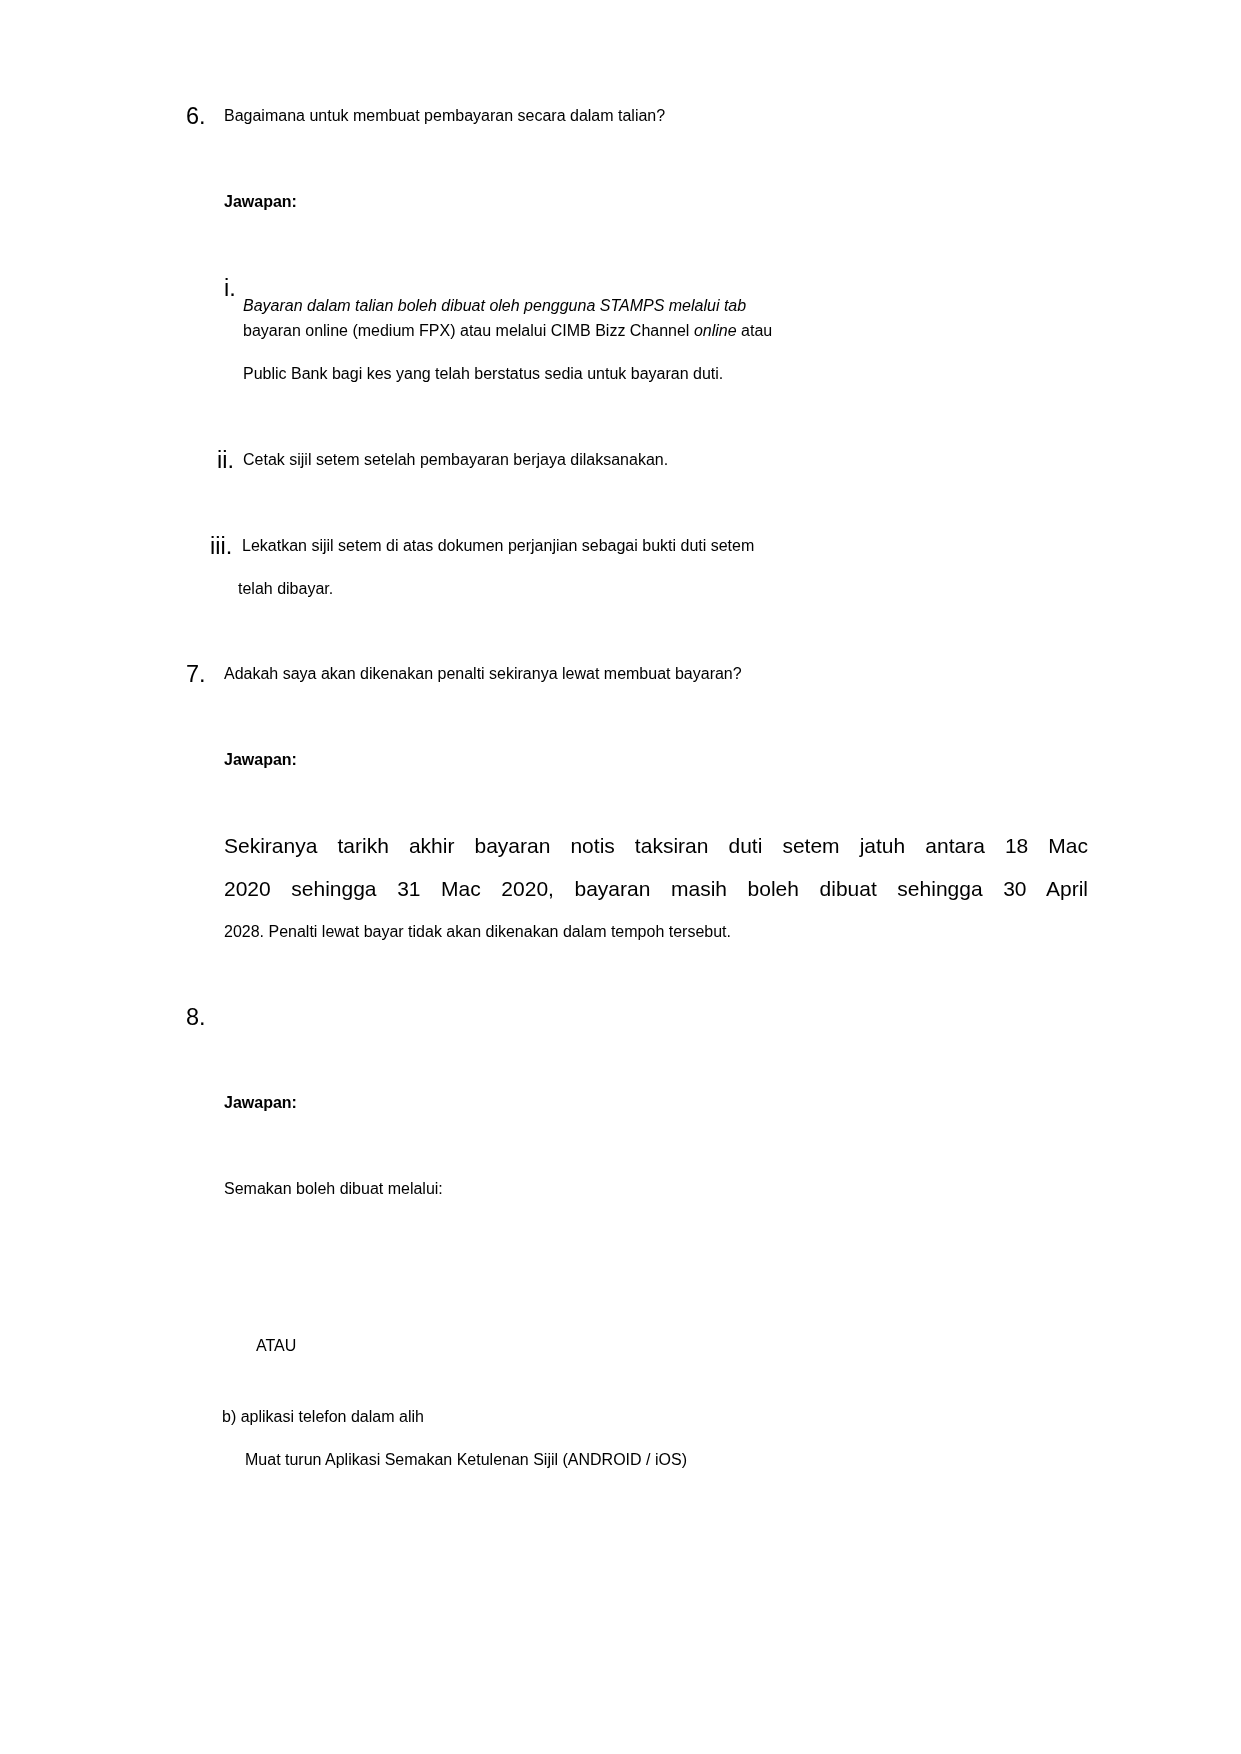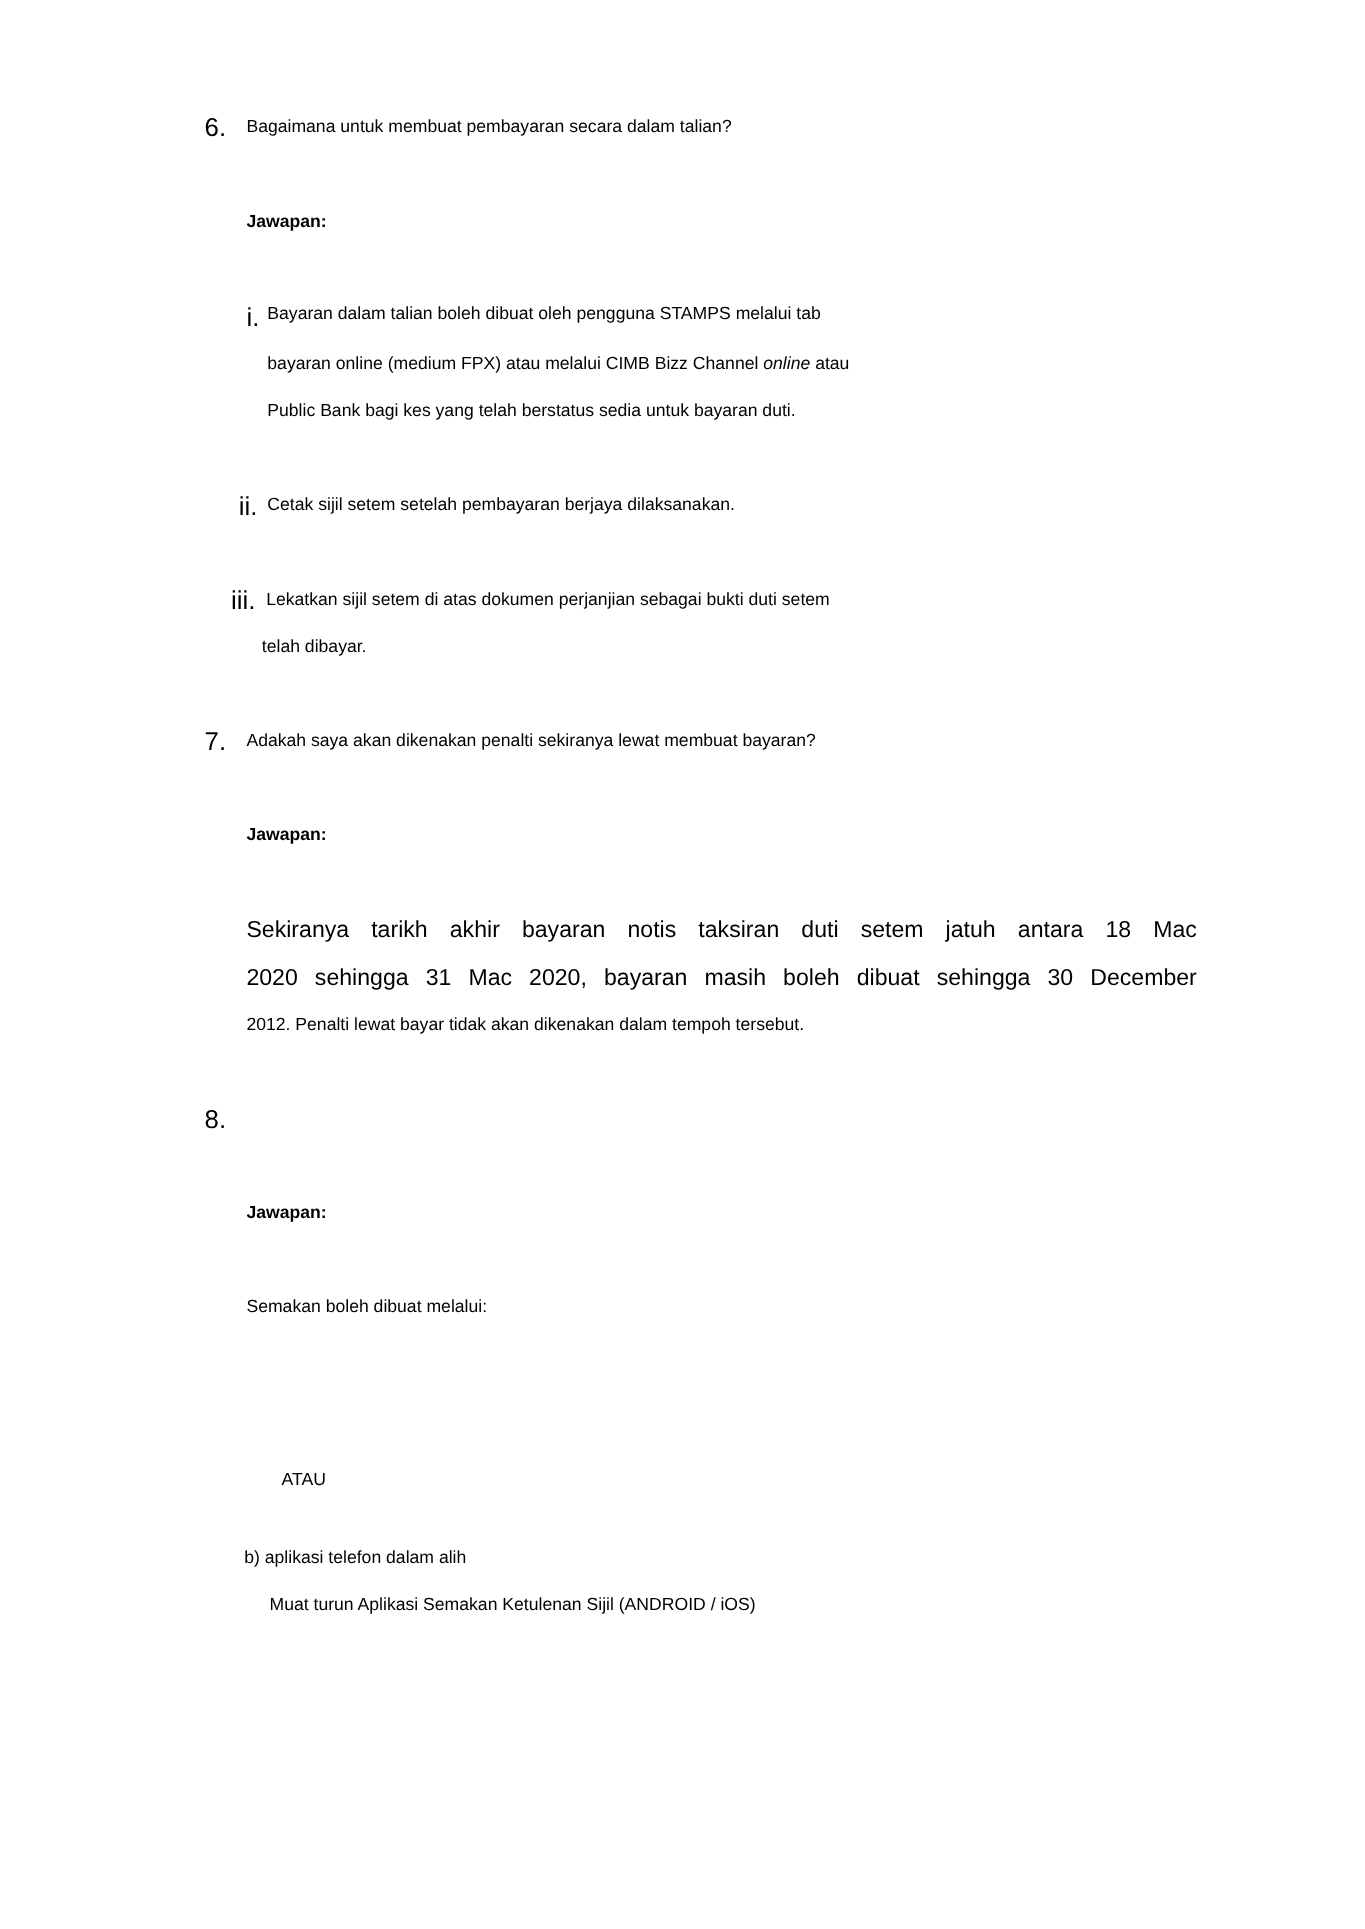--- a/index.html
+++ b/index.html
@@ -50,39 +50,39 @@
 <body>
 
 <div class="page">
 
   <span class="num" style="left:186px; top:102px;">6.</span>
   <span class="line" style="left:224px; top:102px;">Bagaimana untuk membuat pembayaran secara dalam talian?</span>
 
   <span class="line bold" style="left:224px; top:188px;">Jawapan:</span>
 
   <span class="num" style="left:224px; top:274px;">i.</span>
-  <span class="line" style="left:243px; top:272px;">Bayaran dalam talian boleh dibuat oleh pengguna STAMPS melalui tab</span>
+  <span class="line" style="left:243px; top:292px;font-style:italic;">Bayaran dalam talian boleh dibuat oleh pengguna STAMPS melalui tab</span>
   <span class="line" style="left:243px; top:317px;"><span>bayaran online (medium FPX) atau melalui CIMB Bizz Channel</span> <em>online</em> <span>atau</span></span>
   <span class="line" style="left:243px; top:360px;text-align:right;">Public Bank bagi kes yang telah berstatus sedia untuk bayaran duti.</span>
 
   <span class="num" style="left:217px; top:446px;">ii.</span>
   <span class="line" style="left:243px; top:446px;">Cetak sijil setem setelah pembayaran berjaya dilaksanakan.</span>
 
   <span class="num" style="left:210px; top:532px;">iii.</span>
   <span class="line" style="left:242px; top:532px;">Lekatkan sijil setem di atas dokumen perjanjian sebagai bukti duti setem</span>
   <span class="line" style="left:238px; top:575px;">telah dibayar.</span>
 
   <span class="num" style="left:186px; top:660px;">7.</span>
   <span class="line" style="left:224px; top:660px;">Adakah saya akan dikenakan penalti sekiranya lewat membuat bayaran?</span>
 
   <span class="line bold" style="left:224px; top:746px;">Jawapan:</span>
 
   <span class="justify-line" style="left:224px; top:832px;">Sekiranya tarikh akhir bayaran notis taksiran duti setem jatuh antara 18 Mac</span>
-  <span class="justify-line" style="left:224px; top:875px;">2020 sehingga 31 Mac 2020, bayaran masih boleh dibuat sehingga 30 December</span>
-  <span class="line" style="left:224px; top:918px;">2012. Penalti lewat bayar tidak akan dikenakan dalam tempoh tersebut.</span>
+  <span class="justify-line" style="left:224px; top:875px;">2020 sehingga 31 Mac 2020, bayaran masih boleh dibuat sehingga 30 April</span>
+  <span class="line" style="left:224px; top:918px;">2028. Penalti lewat bayar tidak akan dikenakan dalam tempoh tersebut.</span>
 
   <span class="num" style="left:186px; top:1003px;">8.</span>
 
   <span class="line bold" style="left:224px; top:1089px;">Jawapan:</span>
 
   <span class="line" style="left:224px; top:1175px;">Semakan boleh dibuat melalui:</span>
 
 
   <span class="line" style="left:256px; top:1332px;">ATAU</span>
 

